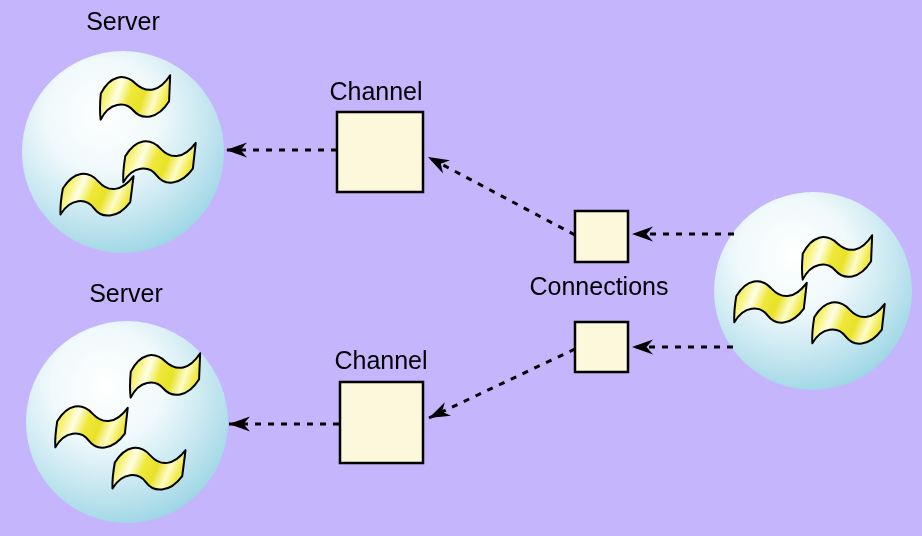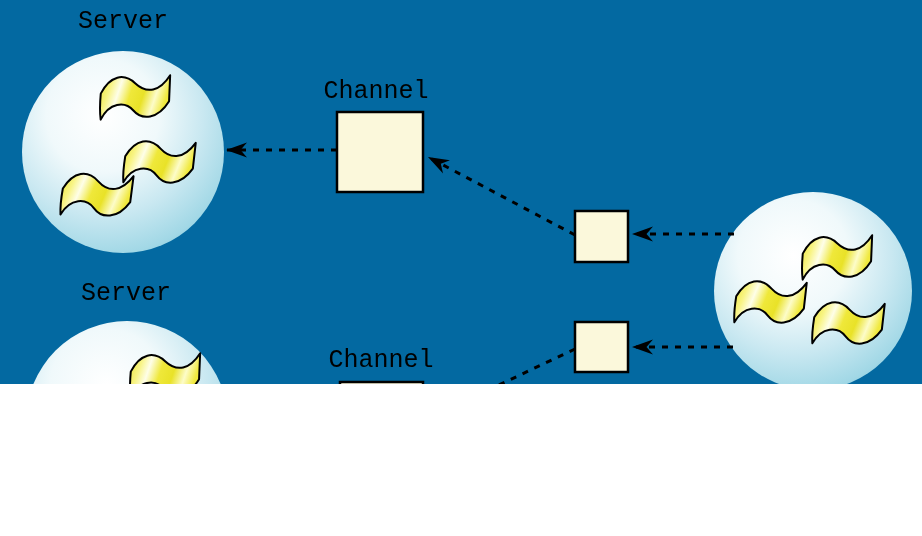--- a/index.html
+++ b/index.html
@@ -1,21 +1,21 @@
 <!DOCTYPE html>
 <html><head>
 <meta charset="utf-8">
 <style>
   html, body { margin: 0; padding: 0; background: #ffffff; }
   .stage {
     position: relative;
     width: 922px;
-    height: 384px;
-    background: #0369a1;
-    font-family: Liberation Mono, monospace;
+    height: 536px;
+    background: #c4b5fd;
+    font-family: Liberation Sans, sans-serif;
     overflow: hidden;
   }
   .stage svg { position: absolute; left: 0; top: 0; }
   .lbl {
     position: absolute;
     transform: translateX(-50%);
     font-size: 25px;
     line-height: 1.1;
     color: #000000;
     white-space: nowrap;
@@ -89,18 +89,19 @@
       <path d="M575,349 L429,418" marker-end="url(#mArrow)"></path>
       <path d="M339,424 L229,424" marker-end="url(#mArrow)"></path>
     </g>
   </svg>
 
   <div class="lbl" style="left:123px; top:8px;">Server</div>
 
   <div class="lbl" style="left:376px; top:78px;">Channel</div>
 
 
+  <div class="lbl" style="left:599px; top:273px;">Connections</div>
 
   <div class="lbl" style="left:126px; top:280px;">Server</div>
 
   <div class="lbl" style="left:381px; top:347px;">Channel</div>
 
 </div>
 
 </body></html>

